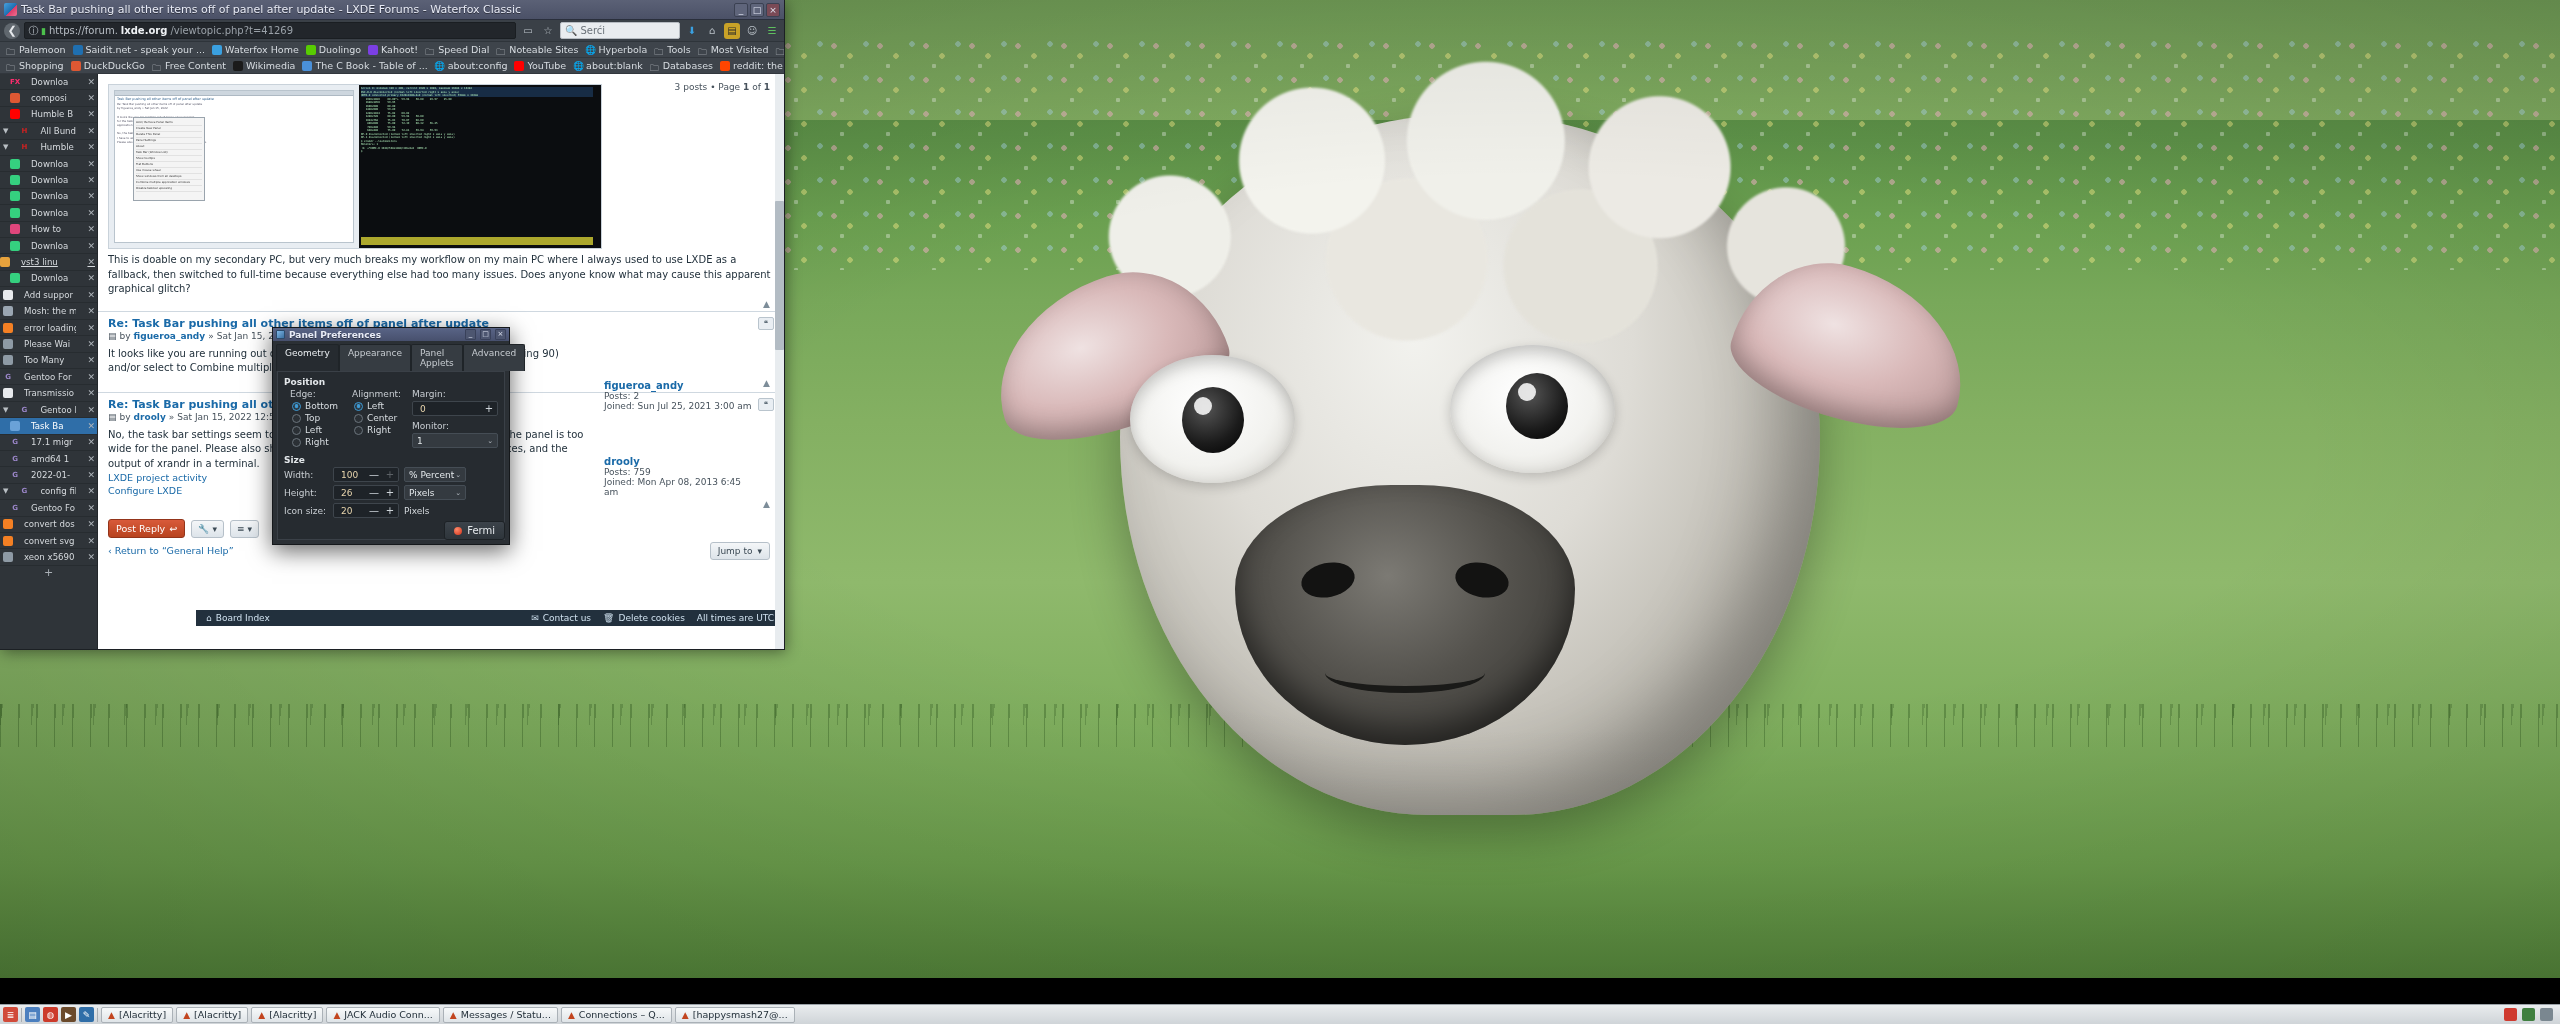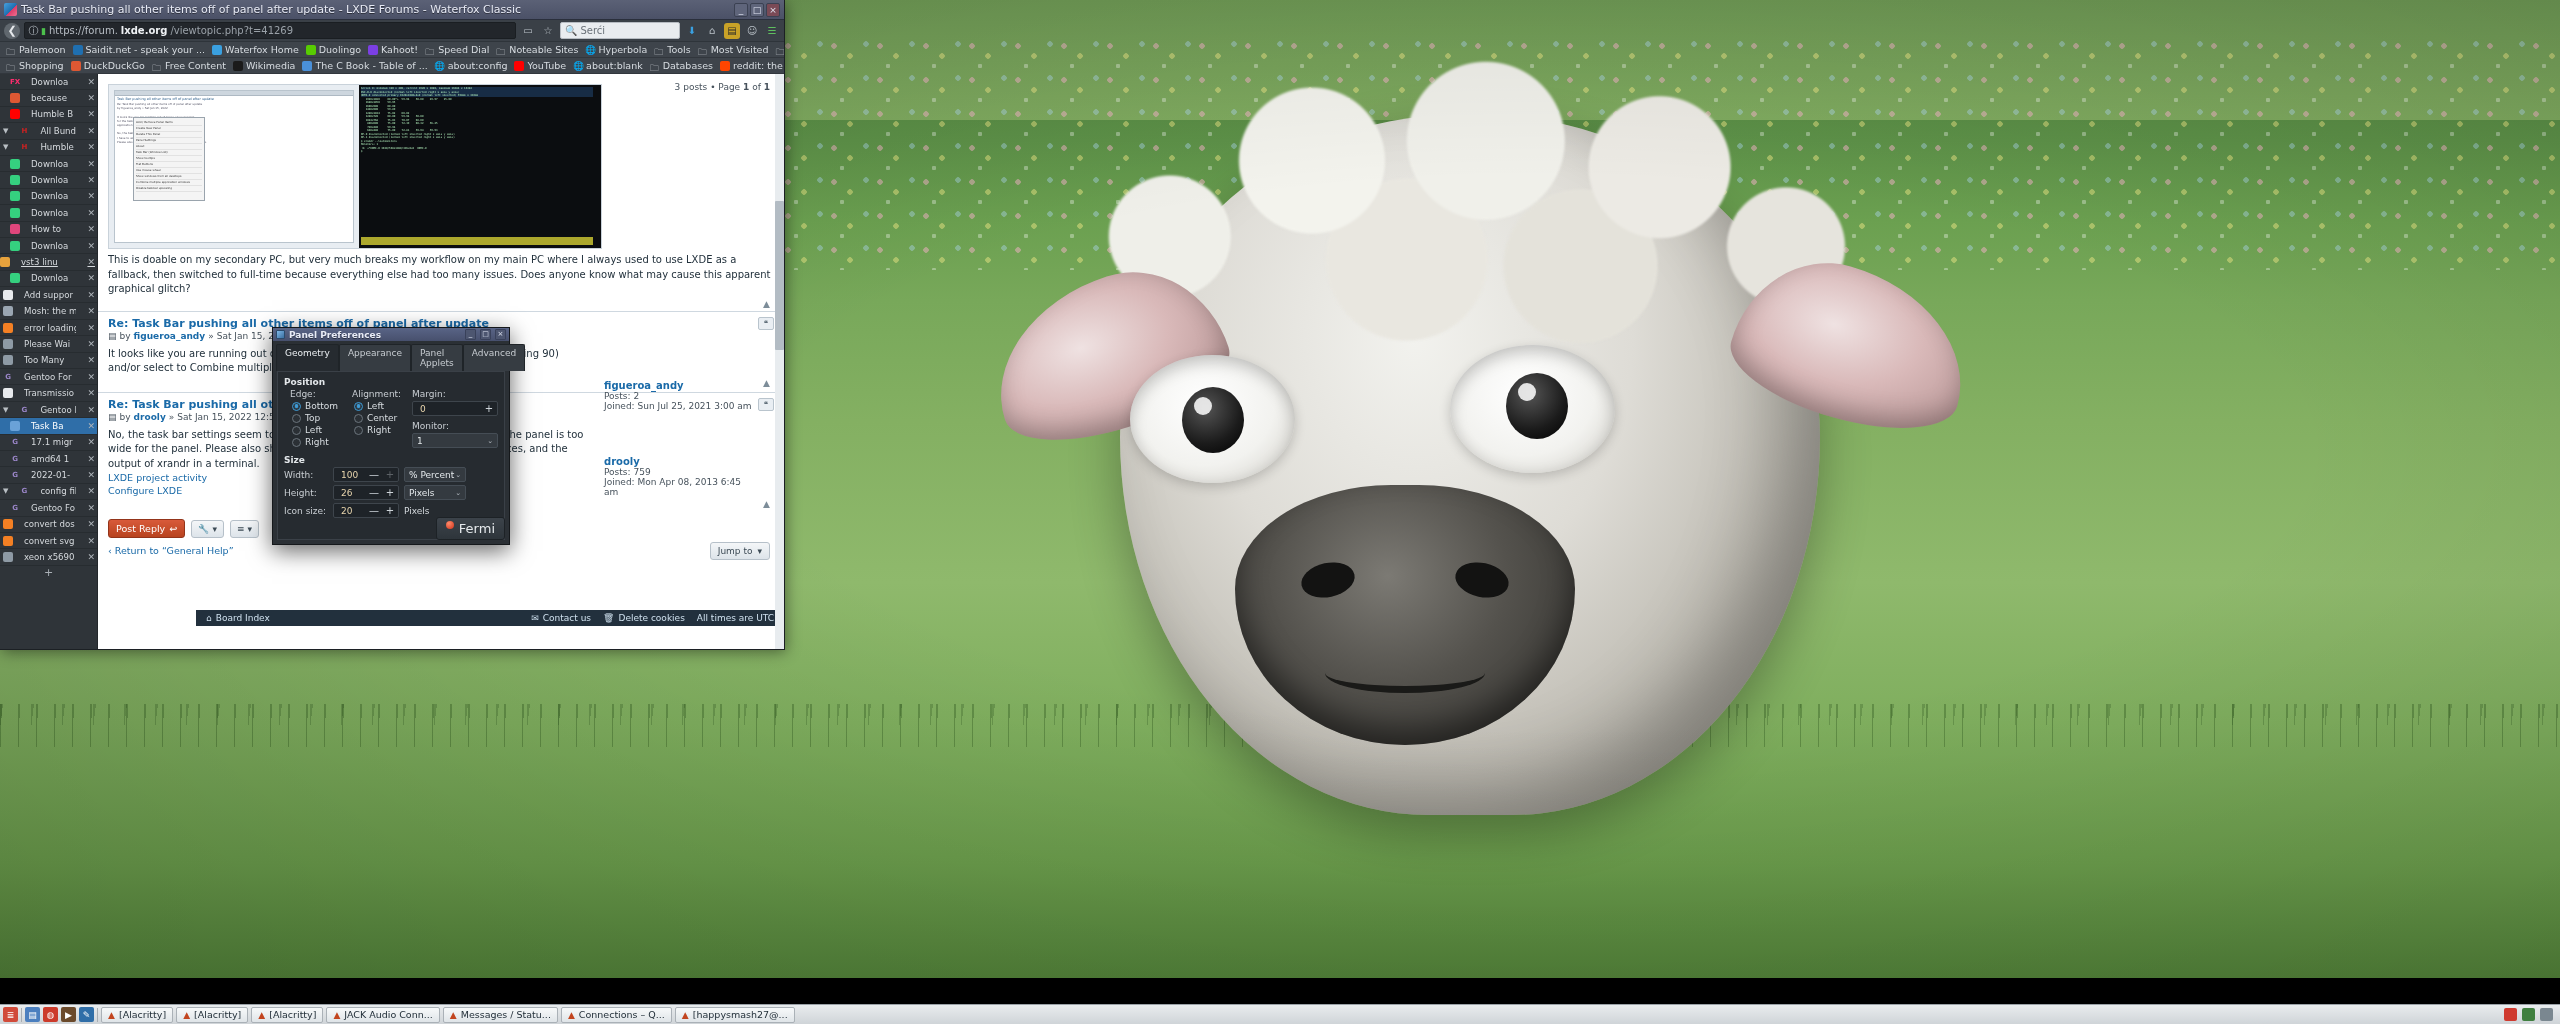--- a/index.html
+++ b/index.html
@@ -242,22 +242,22 @@
   .combo .cv { white-space:nowrap; }
   .combo .car { font-size:7px; color:#b6bdc4; }
 
   .sz-row { display:flex; align-items:center; gap:5px; margin-bottom:3px; }
   .sz-lab { width:44px; color:#c8cdd2; font-size:9px; text-align:left; }
   .sz-spin { width:66px; }
   .sz-unit { font-size:9px; color:#d4d9dd; }
 
   .dlg-foot { position:absolute; right:4px; bottom:4px; }
   .fermi { background:linear-gradient(180deg,#3c434a,#2e353b); border:1px solid #1d2226;
-    border-radius:3px; color:#e5e9ec; font-size:13px; padding:3px 9px;
-    display:flex; align-items:flex-start; gap:5px; }
+    border-radius:3px; color:#e5e9ec; font-size:10px; padding:3px 9px;
+    display:flex; align-items:center; gap:5px; }
   .fdot { width:8px; height:8px; border-radius:50%;
     background:radial-gradient(circle at 35% 30%,#ff8a6a,#d0321a); }
 
   
   .termstrip { position:absolute; left:0; bottom:20px; width:2560px; height:26px;
     background:#000; color:#cfcfcf; font-family:"DejaVu Sans Mono","Liberation Mono",monospace;
     font-size:10.5px; line-height:13px; padding:0 4px; white-space:pre; overflow:hidden; }
 
   .taskbar { position:absolute; left:0; bottom:0; width:2560px; height:20px;
     background:linear-gradient(180deg,#e9ecee,#cfd4d8); border-top:1px solid #9aa1a7;
@@ -427,21 +427,21 @@
     <div class="content">
 
       <div class="tabsidebar" id="tabsidebar">
           <div class="tabitem" style="padding-left: 10px;">
             <span class="tw" style="background: transparent; color: rgb(255, 45, 111); font-weight: bold; font-size: 7px;">FX</span>
             <span class="tl">Downloa</span>
             <span class="tx">✕</span>
           </div>
           <div class="tabitem" style="padding-left: 10px;">
             <span class="tw" style="background: rgb(222, 88, 51);"></span>
-            <span class="tl">because</span>
+            <span class="tl">composi</span>
             <span class="tx">✕</span>
           </div>
           <div class="tabitem" style="padding-left: 10px;">
             <span class="tw" style="background: rgb(255, 0, 0);"></span>
             <span class="tl">Humble B</span>
             <span class="tx">✕</span>
           </div>
           <div class="tabitem" style="padding-left: 3px;">
             <span class="caret">▼</span>
             <span class="tw" style="background: transparent; color: rgb(204, 34, 34); font-weight: bold; font-size: 7px;">H</span>

